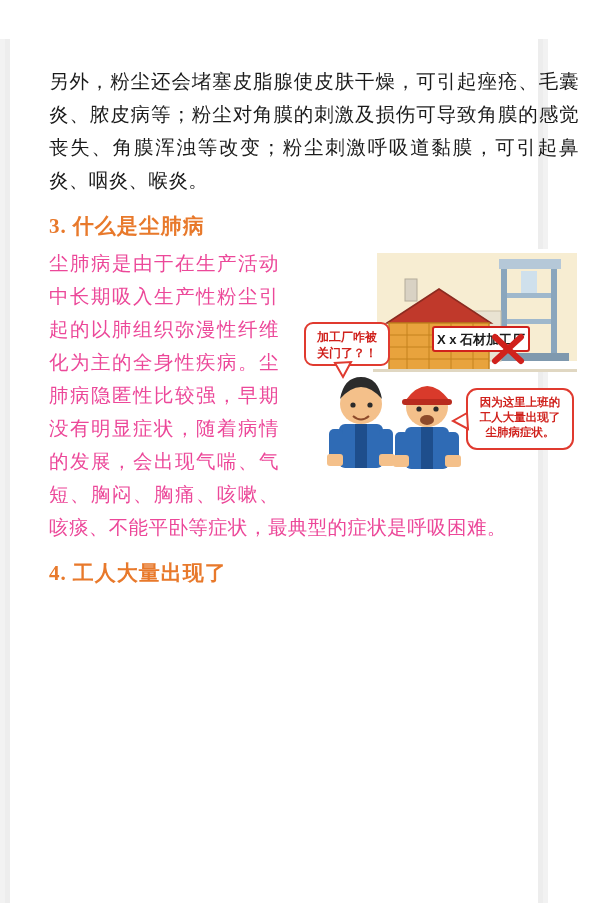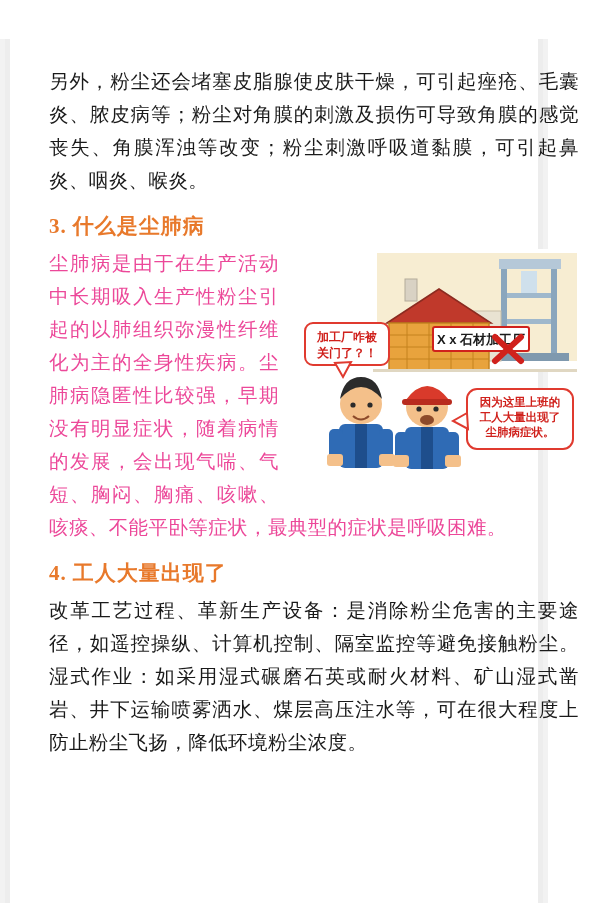--- a/index.html
+++ b/index.html
@@ -202,18 +202,17 @@
         </svg>
       </div>
 
       <p class="wrap-text">尘肺病是由于在生产活动中长期吸入生产性粉尘引起的以肺组织弥漫性纤维化为主的全身性疾病。尘肺病隐匿性比较强，早期没有明显症状，随着病情的发展，会出现气喘、气短、胸闷、胸痛、咳嗽、咳痰、不能平卧等症状，最典型的症状是呼吸困难。</p>
     </div>
 
     <h2 class="heading">
       <span class="num">4.</span><span>工人大量出现了</span>
     </h2>
 
-    <p class="body-text">改革工艺过程、革新生产设备：是消除粉尘危害的主要途径，如遥控操纵、计算机控制、隔室监控等避免接触粉尘。湿式作业：如采用湿式碾磨石英或耐火材料、矿山湿式凿岩、井下运输喷雾洒水、煤层高压注水等，可在很大程度上防止粉尘飞扬，降低环境粉尘浓度。</p>
 
   </div>
 
   <div class="bottom-right-note">职业卫生</div>
 </div>
 
 </body></html>

